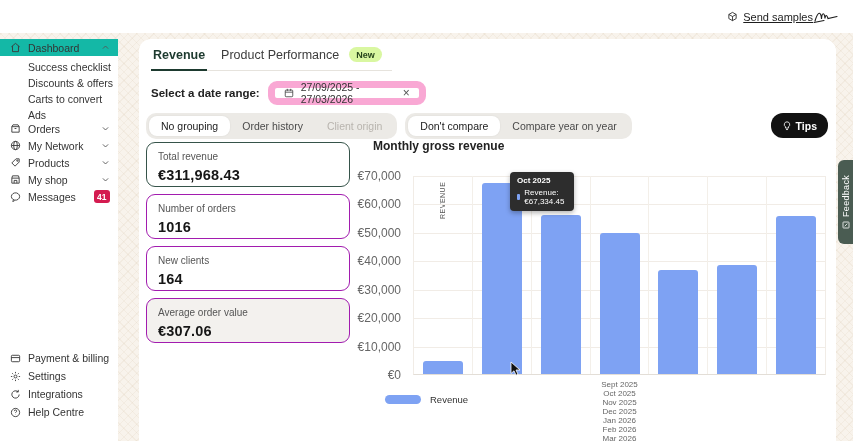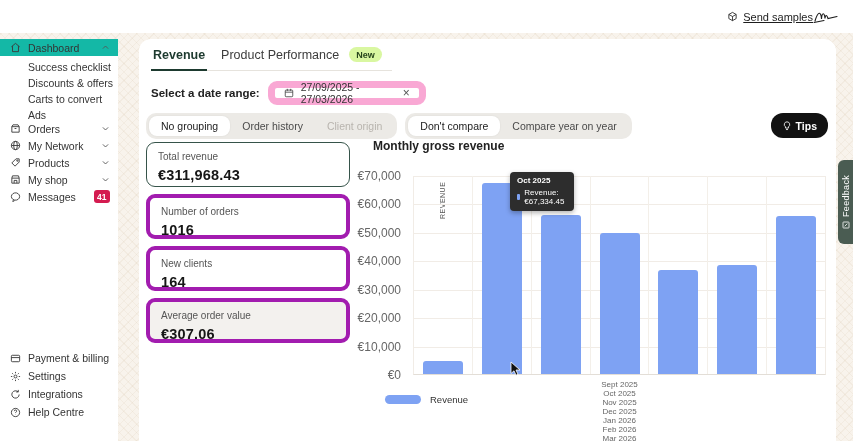--- a/index.html
+++ b/index.html
@@ -54,21 +54,21 @@
   .seg-group { background:#eceae6; border-radius:10px; padding:3px; display:flex; }
   .seg { font-size:10.5px; color:#4a4a4a; padding:4px 12px; border-radius:8px; cursor:pointer; white-space:nowrap; }
   .seg.active { background:#fff; box-shadow:0 0 2px rgba(0,0,0,.08); color:#222; }
   .seg.disabled { color:#b8b4ae; cursor:default; }
 
   .tips-btn { position:absolute; right:8px; top:74px; background:#121212; color:#fff; border-radius:12px; height:25px; display:flex; align-items:center; gap:4px; padding:0 11px; font-size:10.5px; font-weight:bold; cursor:pointer; }
   .bulb { width:10px; height:10px; }
 
   
   .stats { position:absolute; left:7px; top:103px; width:204px; display:flex; flex-direction:column; gap:7px; }
-  .stat-card { border:4px solid #a21caf; border-radius:9px; padding:8px 11px; height:45px; background:#fff; cursor:pointer; }
+  .stat-card { border:1px solid #a21caf; border-radius:9px; padding:8px 11px; height:45px; background:#fff; cursor:pointer; }
   .stat-card.active { border:1.5px solid #36544a; }
   .stat-card.muted { background:#f3f1ee; }
   .stat-label { font-size:10px; color:#555; margin-bottom:5px; }
   .stat-value { font-size:14.5px; font-weight:bold; color:#161616; letter-spacing:.2px; }
 
   
   .chart-title { position:absolute; left:234px; top:100px; font-size:12px; font-weight:bold; color:#222; }
   .chart-wrap { position:absolute; left:0; top:0; }
   .yaxis-title { position:absolute; left:222px; top:180px; font-size:7px; color:#555; letter-spacing:.5px; transform:rotate(-90deg); transform-origin:left top; writing-mode:horizontal-tb; }
   .yaxis-title span { display:inline-block; transform:translateY(78px); }

